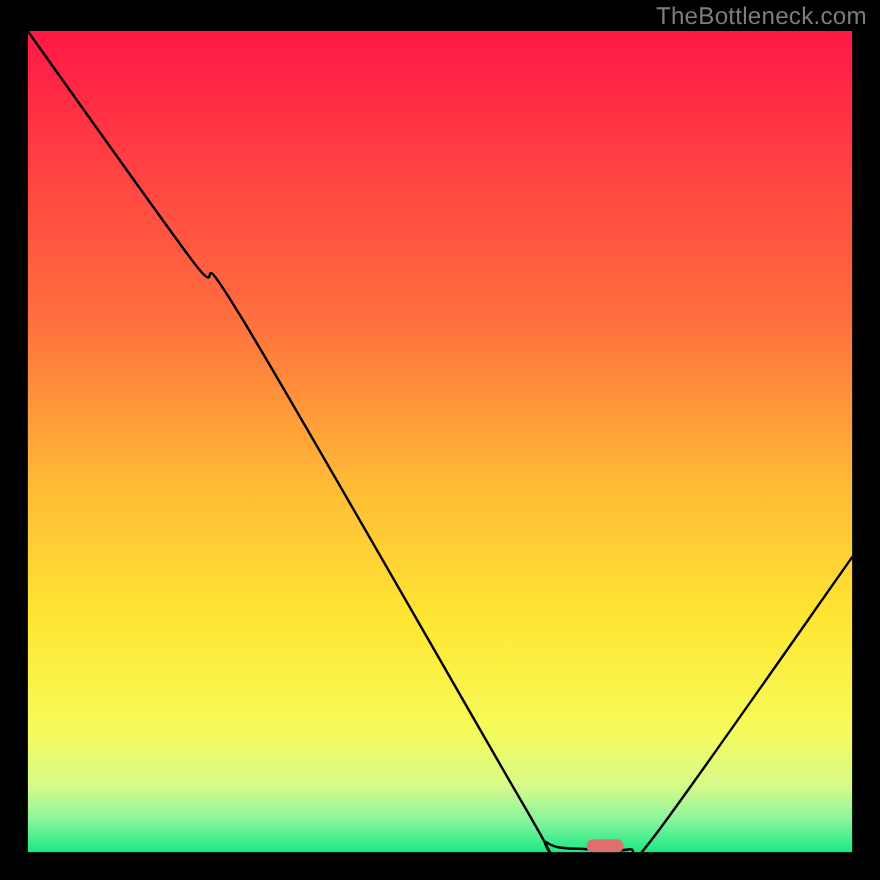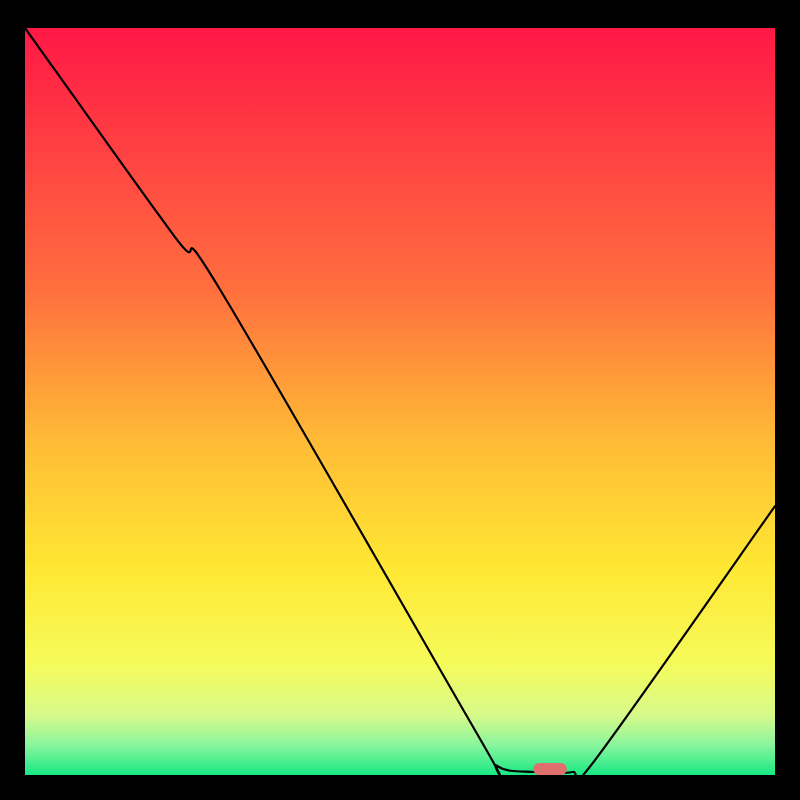--- a/index.html
+++ b/index.html
@@ -45,20 +45,21 @@
   .marker {
     fill: #e0706d;
     rx: 6; ry: 6;
   }
 </style>
 </head>
 <body>
 
 <div class="frame">
 
+  <div class="watermark">TheBottleneck.com</div>
 
   <div class="plot">
     <svg id="chart-svg" viewBox="0 0 750 747" width="750" height="747">
       <defs>
         <linearGradient id="bg-grad" x1="0" y1="0" x2="0" y2="1">
             <stop offset="0%" stop-color="#ff1846"></stop>
             <stop offset="35%" stop-color="#ff6f3e"></stop>
             <stop offset="55%" stop-color="#ffba36"></stop>
             <stop offset="72%" stop-color="#ffe733"></stop>
             <stop offset="85%" stop-color="#f6fb5a"></stop>

